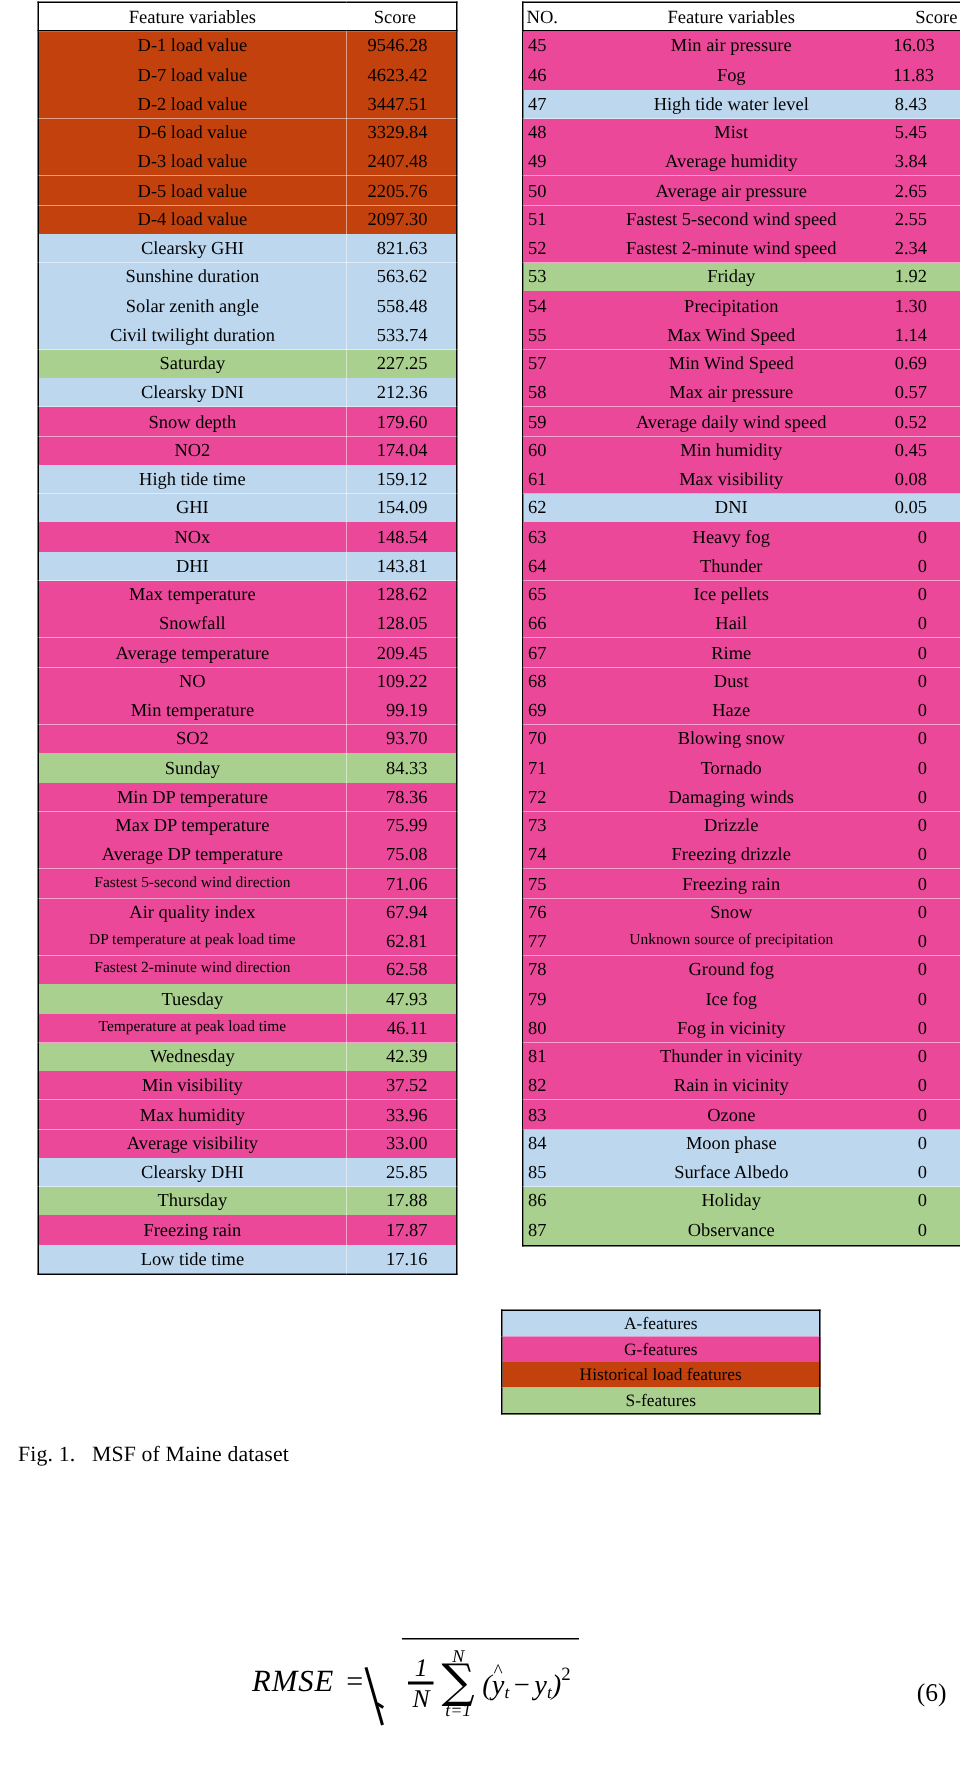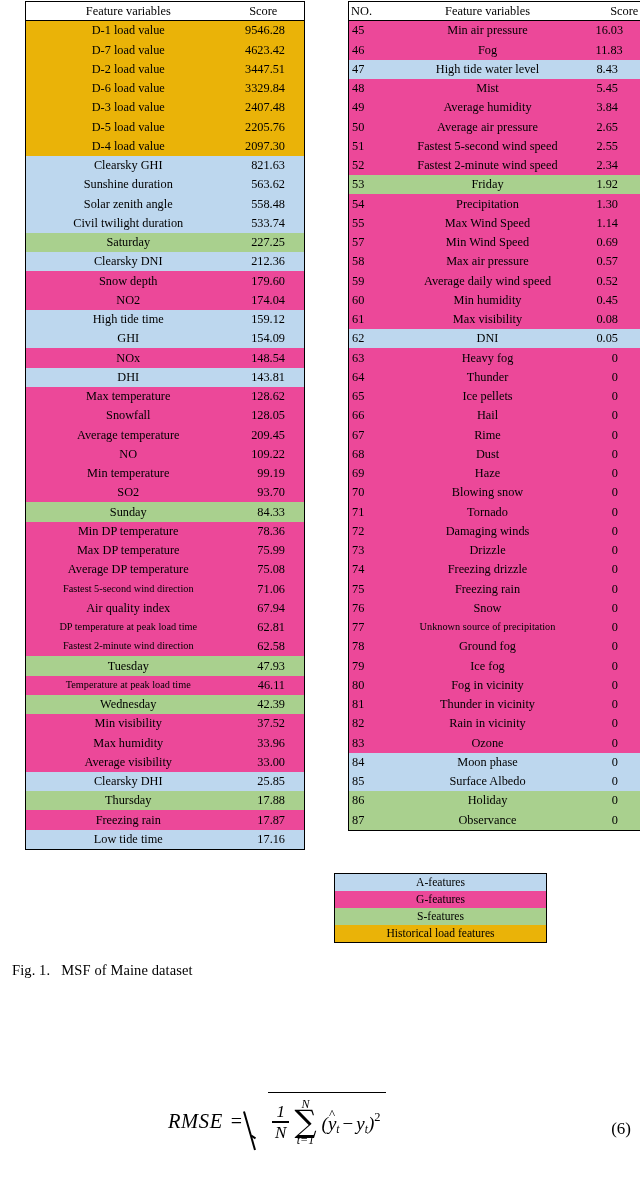--- a/index.html
+++ b/index.html
@@ -92,21 +92,21 @@
   .msf-table tbody tr td:first-child { border-left: 1.4px solid #000; }
   .msf-table tbody tr td:last-child  { border-right: 1.4px solid #000; }
   .msf-table thead tr th:first-child { border-left: 1.4px solid #000; }
   .msf-table thead tr th:last-child  { border-right: 1.4px solid #000; }
   .msf-table tbody tr:last-child td  { border-bottom: 1.4px solid #000; }
 
   
   .fill-a { background: #bdd7ee; }
   .fill-g { background: #ec4899; }
   .fill-s { background: #a9d08e; }
-  .fill-h { background: #eab308; }
+  .fill-h { background: #c2410c; }
 
   
   .tight { font-size: 10.3px; }
 
   
   #legend {
     position: absolute;
     left: 334px;
     top: 873px;
     width: 213px;
@@ -692,24 +692,24 @@
 
   <table id="legend">
     <tbody>
         <tr>
           <td class="fill-a">A-features</td>
         </tr>
         <tr>
           <td class="fill-g">G-features</td>
         </tr>
         <tr>
+          <td class="fill-h">Historical load features</td>
+        </tr>
+        <tr>
           <td class="fill-s">S-features</td>
-        </tr>
-        <tr>
-          <td class="fill-h">Historical load features</td>
         </tr>
       </tbody>
   </table>
 
   <div id="figure-caption">Fig. 1.   MSF of Maine dataset</div>
 </div>
 
 <div id="equation-block">
   <div id="equation-body">
     <span class="eq-lhs">RMSE</span>

